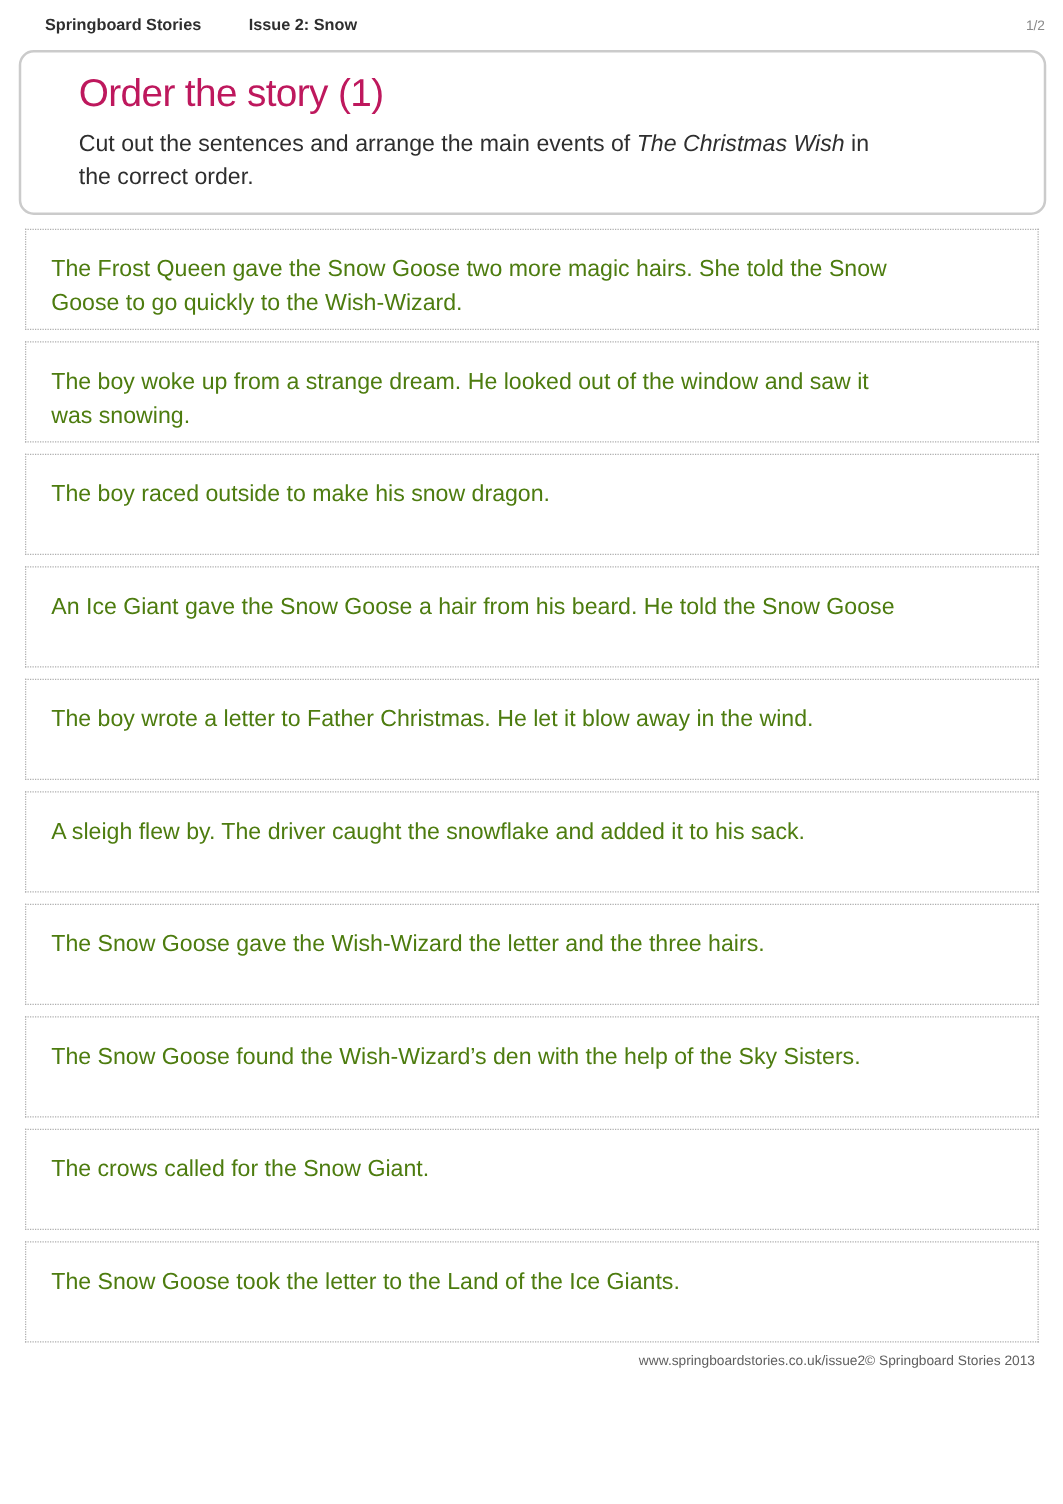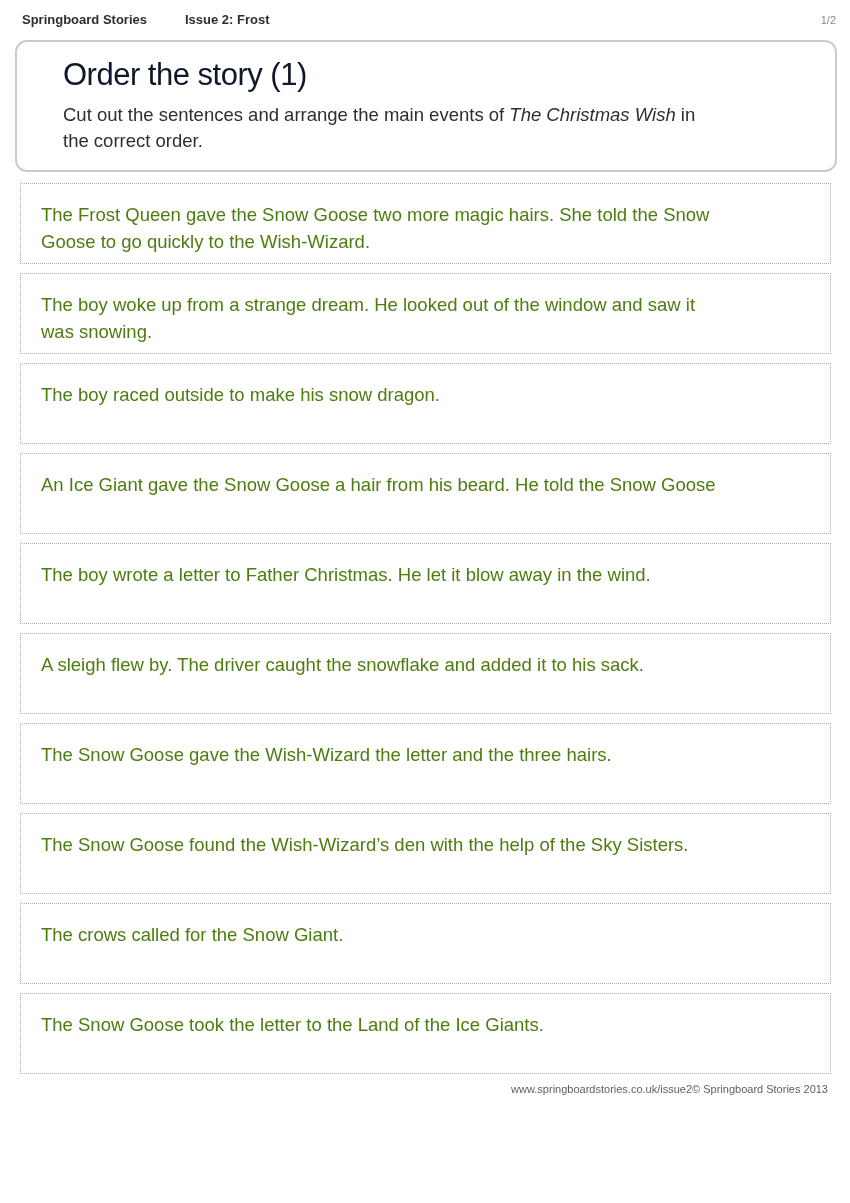--- a/index.html
+++ b/index.html
@@ -10,41 +10,41 @@
     font-family: "Liberation Sans", sans-serif;
     color: #2e2e2e;
     overflow: hidden;
   }
   .page { width: 850px; height: 1203px; position: relative; }
 
   
   .page-header {
     display: flex;
     align-items: baseline;
-    padding: 12px 14px 0 22px;
+    padding: 12px 14px 0 36px;
     font-size: 13px;
     font-weight: bold;
   }
   .brand { width: 163px; }
   .issue { flex: 1; }
   .page-num { font-weight: normal; font-size: 11px; color: #8a8a8a; }
 
   
   .title-box {
     margin: 13px 13px 0 15px;
     height: 132px;
     border: 2px solid #cbcbcb;
     border-radius: 12px;
     padding: 15px 30px 0 46px;
   }
   .page-title {
     font-size: 31px;
     font-weight: normal;
     letter-spacing: -0.5px;
-    color: #0f172a;
+    color: #be185d;
     margin-bottom: 9px;
   }
   .instruction {
     font-size: 18.5px;
     line-height: 26px;
     color: #2e2e2e;
   }
   .instruction i { font-style: italic; }
 
   
@@ -70,21 +70,21 @@
     color: #5f5f5f;
   }
 </style>
 </head>
 <body>
 
 <div class="page">
 
   <div class="page-header">
     <span class="brand">Springboard Stories</span>
-    <span class="issue">Issue 2: Frost</span>
+    <span class="issue">Issue 2: Snow</span>
     <span class="page-num">1/2</span>
   </div>
 
   <div class="title-box">
     <div class="page-title">Order the story (1)</div>
     <div class="instruction">
       <span>Cut out the sentences and arrange the main events of </span><i>The Christmas Wish</i><span> in</span><br>
       <span>the correct order.</span>
     </div>
   </div>

